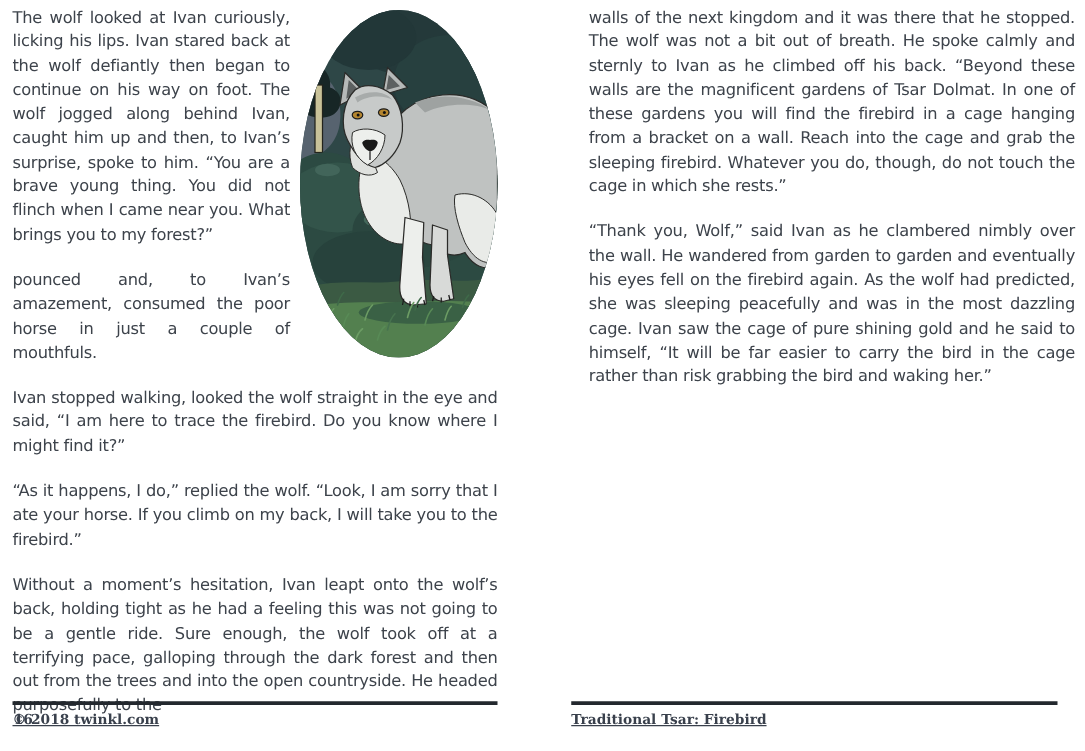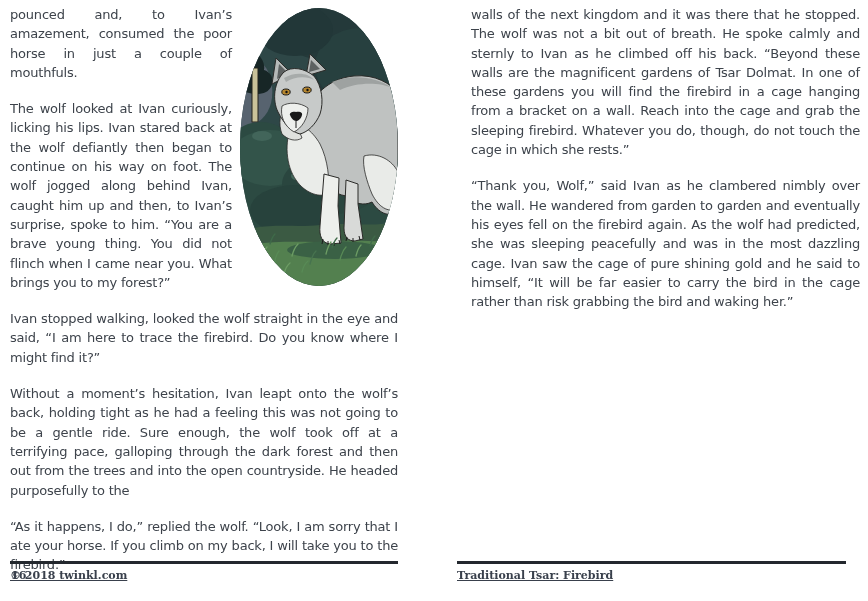--- a/index.html
+++ b/index.html
@@ -108,25 +108,25 @@
             <path stroke="#6c9c64" d="M44,266 q2,-8 6,-11"></path>
             <path stroke="#588a56" d="M62,264 q2,-8 6,-11"></path>
             <path stroke="#6c9c64" d="M122,262 q2,-8 6,-11"></path>
             <path stroke="#3f6a49" d="M92,240 q2,-7 5,-10"></path>
             <path stroke="#3f6a49" d="M30,236 q2,-7 5,-10"></path>
             <path stroke="#3f6a49" d="M130,238 q2,-7 5,-10"></path>
           </g>
         </g>
       </svg>
     </figure>
+    <p>The wolf looked at Ivan curiously, licking his lips. Ivan stared back at the wolf defiantly then began to continue on his way on foot. The wolf jogged along behind Ivan, caught him up and then, to Ivan’s surprise, spoke to him. “You are a brave young thing. You did not flinch when I came near you. What brings you to my forest?”</p>
     <p>pounced and, to Ivan’s amazement, consumed the poor horse in just a couple of mouthfuls.</p>
-    <p>The wolf looked at Ivan curiously, licking his lips. Ivan stared back at the wolf defiantly then began to continue on his way on foot. The wolf jogged along behind Ivan, caught him up and then, to Ivan’s surprise, spoke to him. “You are a brave young thing. You did not flinch when I came near you. What brings you to my forest?”</p>
     <p class="clear">Ivan stopped walking, looked the wolf straight in the eye and said, “I am here to trace the firebird. Do you know where I might find it?”</p>
+    <p>“As it happens, I do,” replied the wolf. “Look, I am sorry that I ate your horse. If you climb on my back, I will take you to the firebird.”</p>
     <p>Without a moment’s hesitation, Ivan leapt onto the wolf’s back, holding tight as he had a feeling this was not going to be a gentle ride. Sure enough, the wolf took off at a terrifying pace, galloping through the dark forest and then out from the trees and into the open countryside. He headed purposefully to the</p>
-    <p>“As it happens, I do,” replied the wolf. “Look, I am sorry that I ate your horse. If you climb on my back, I will take you to the firebird.”</p>
   </section>
 
   <section class="page page-right">
     <p>walls of the next kingdom and it was there that he stopped. The wolf was not a bit out of breath. He spoke calmly and sternly to Ivan as he climbed off his back. “Beyond these walls are the magnificent gardens of Tsar Dolmat. In one of these gardens you will find the firebird in a cage hanging from a bracket on a wall. Reach into the cage and grab the sleeping firebird. Whatever you do, though, do not touch the cage in which she rests.”</p>
     <p>“Thank you, Wolf,” said Ivan as he clambered nimbly over the wall. He wandered from garden to garden and eventually his eyes fell on the firebird again. As the wolf had predicted, she was sleeping peacefully and was in the most dazzling cage. Ivan saw the cage of pure shining gold and he said to himself, “It will be far easier to carry the bird in the cage rather than risk grabbing the bird and waking her.”</p>
   </section>
 
   <div class="rule rule-left"></div>
   <div class="rule rule-right"></div>
 

